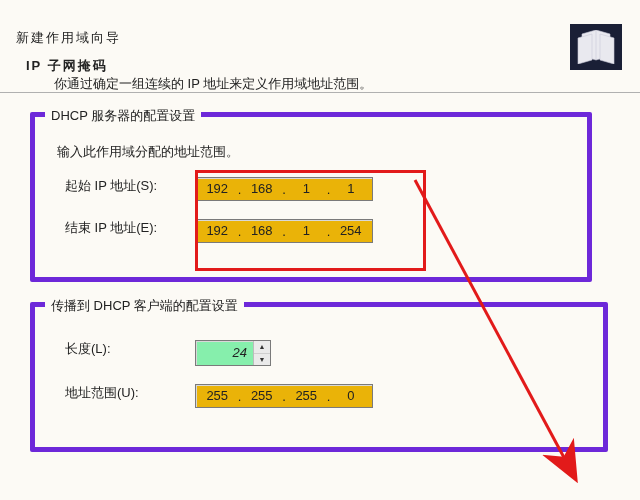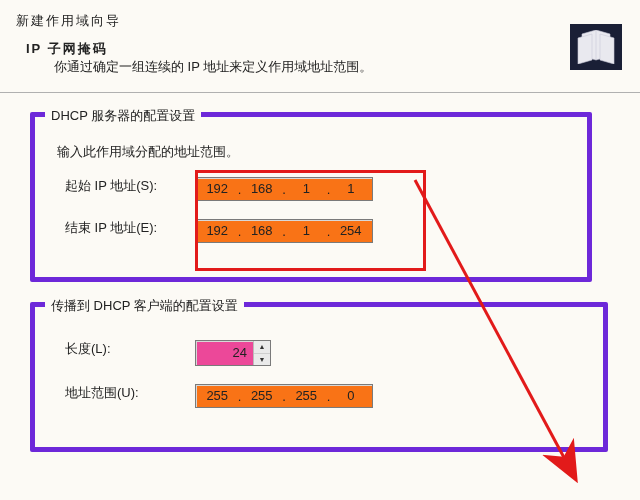--- a/index.html
+++ b/index.html
@@ -11,21 +11,21 @@
     font-family: "Microsoft YaHei", "SimSun", Tahoma, sans-serif;
     font-size: 13px;
     color: #222;
     overflow: hidden;
   }
   .wizard {
     position: relative;
     width: 640px;
     height: 500px;
     box-sizing: border-box;
-    padding: 10px 14px 0 14px;
+    padding: 27px 14px 0 14px;
   }
   .title {
     font-size: 13px;
     margin: 2px 0 10px 2px;
     letter-spacing: 2px;
   }
   .subhead {
     margin: 4px 0 0 12px;
   }
   .subhead .h {
@@ -95,21 +95,21 @@
     margin: 8px 0 18px 12px;
   }
   .row .lbl {
     width: 130px;
     font-size: 13px;
   }
   .ipbox {
     width: 178px;
     height: 24px;
     border: 1px solid #7a7a7a;
-    background: #f97316;
+    background: #eab308;
     display: flex;
     align-items: center;
     box-sizing: border-box;
     padding: 0 2px;
     box-shadow: inset 1px 1px 0 #d8d8d8;
   }
   .ipbox .oct {
     flex: 1;
     text-align: center;
     font-family: Tahoma, sans-serif;
@@ -118,25 +118,26 @@
   }
   .ipbox .dot {
     width: 6px;
     text-align: center;
     font-size: 13px;
   }
   .numbox {
     width: 76px;
     height: 26px;
     border: 1px solid #7a7a7a;
-    background: #ec4899;
+    background: #86efac;
     display: flex;
     align-items: stretch;
     box-sizing: border-box;
     box-shadow: inset 1px 1px 0 #d8d8d8;
+    font-style: italic;
   }
   .numbox .val {
     flex: 1;
     text-align: right;
     padding-right: 6px;
     line-height: 24px;
     font-size: 13px;
   }
   .spin {
     width: 16px;

